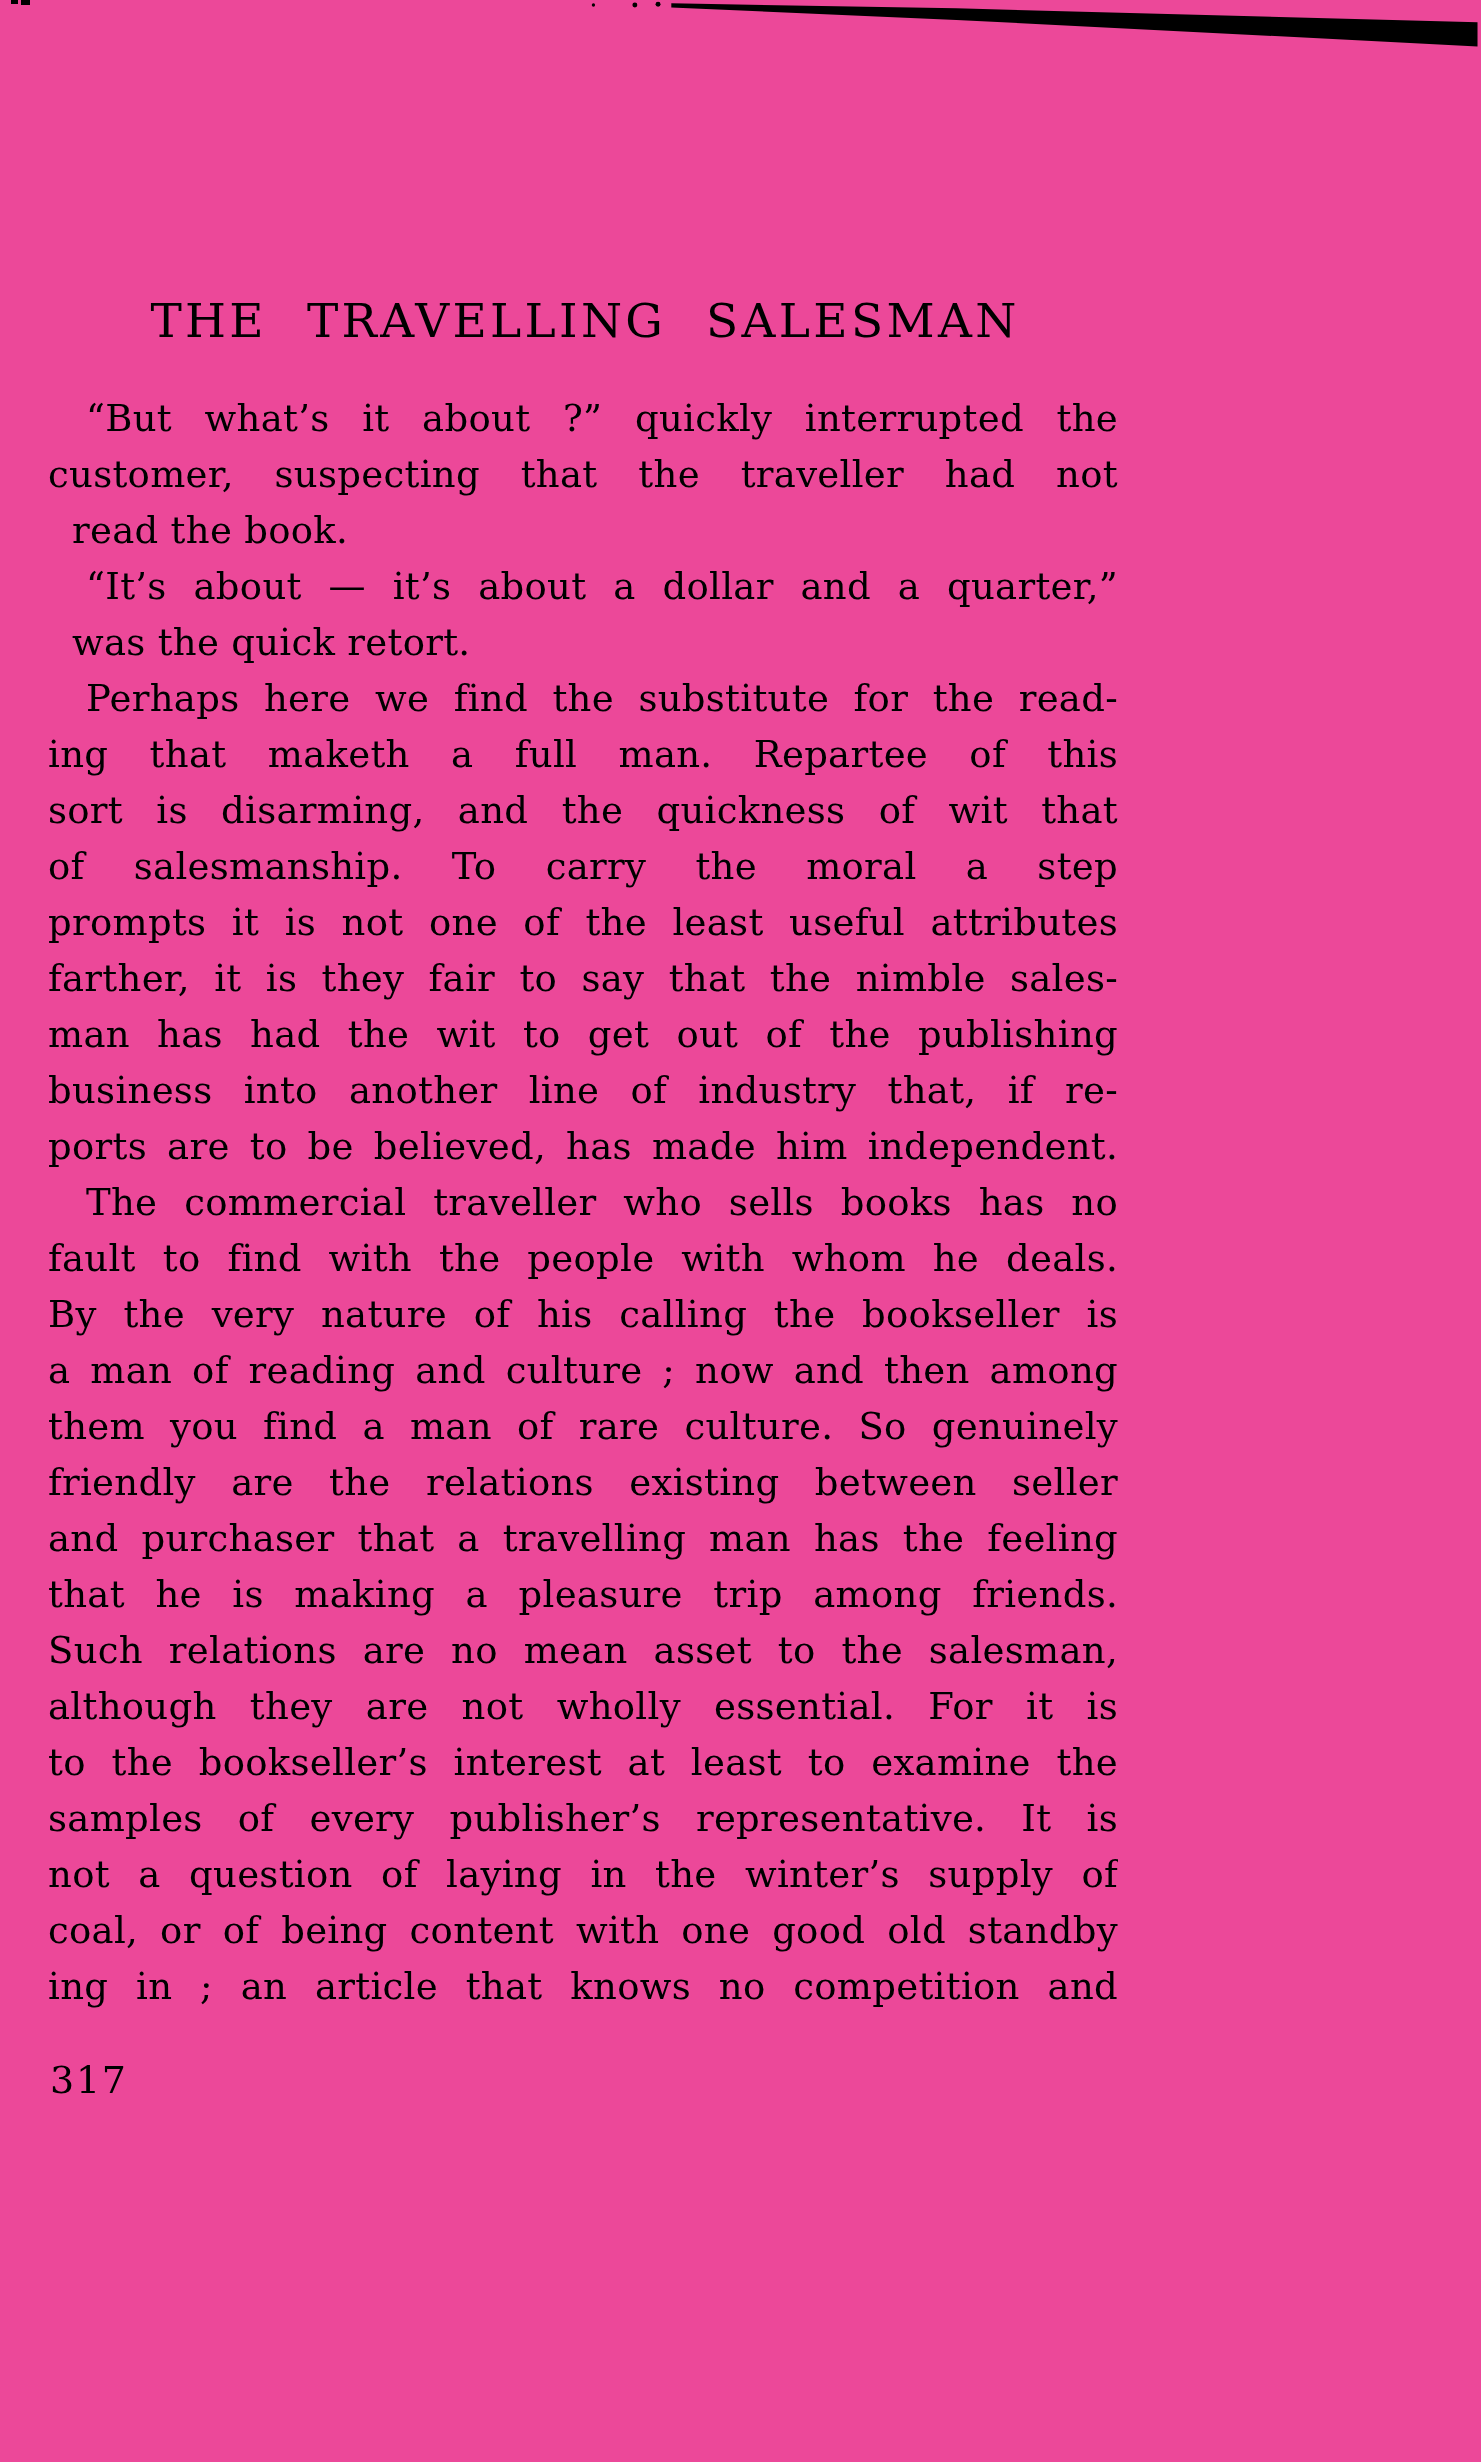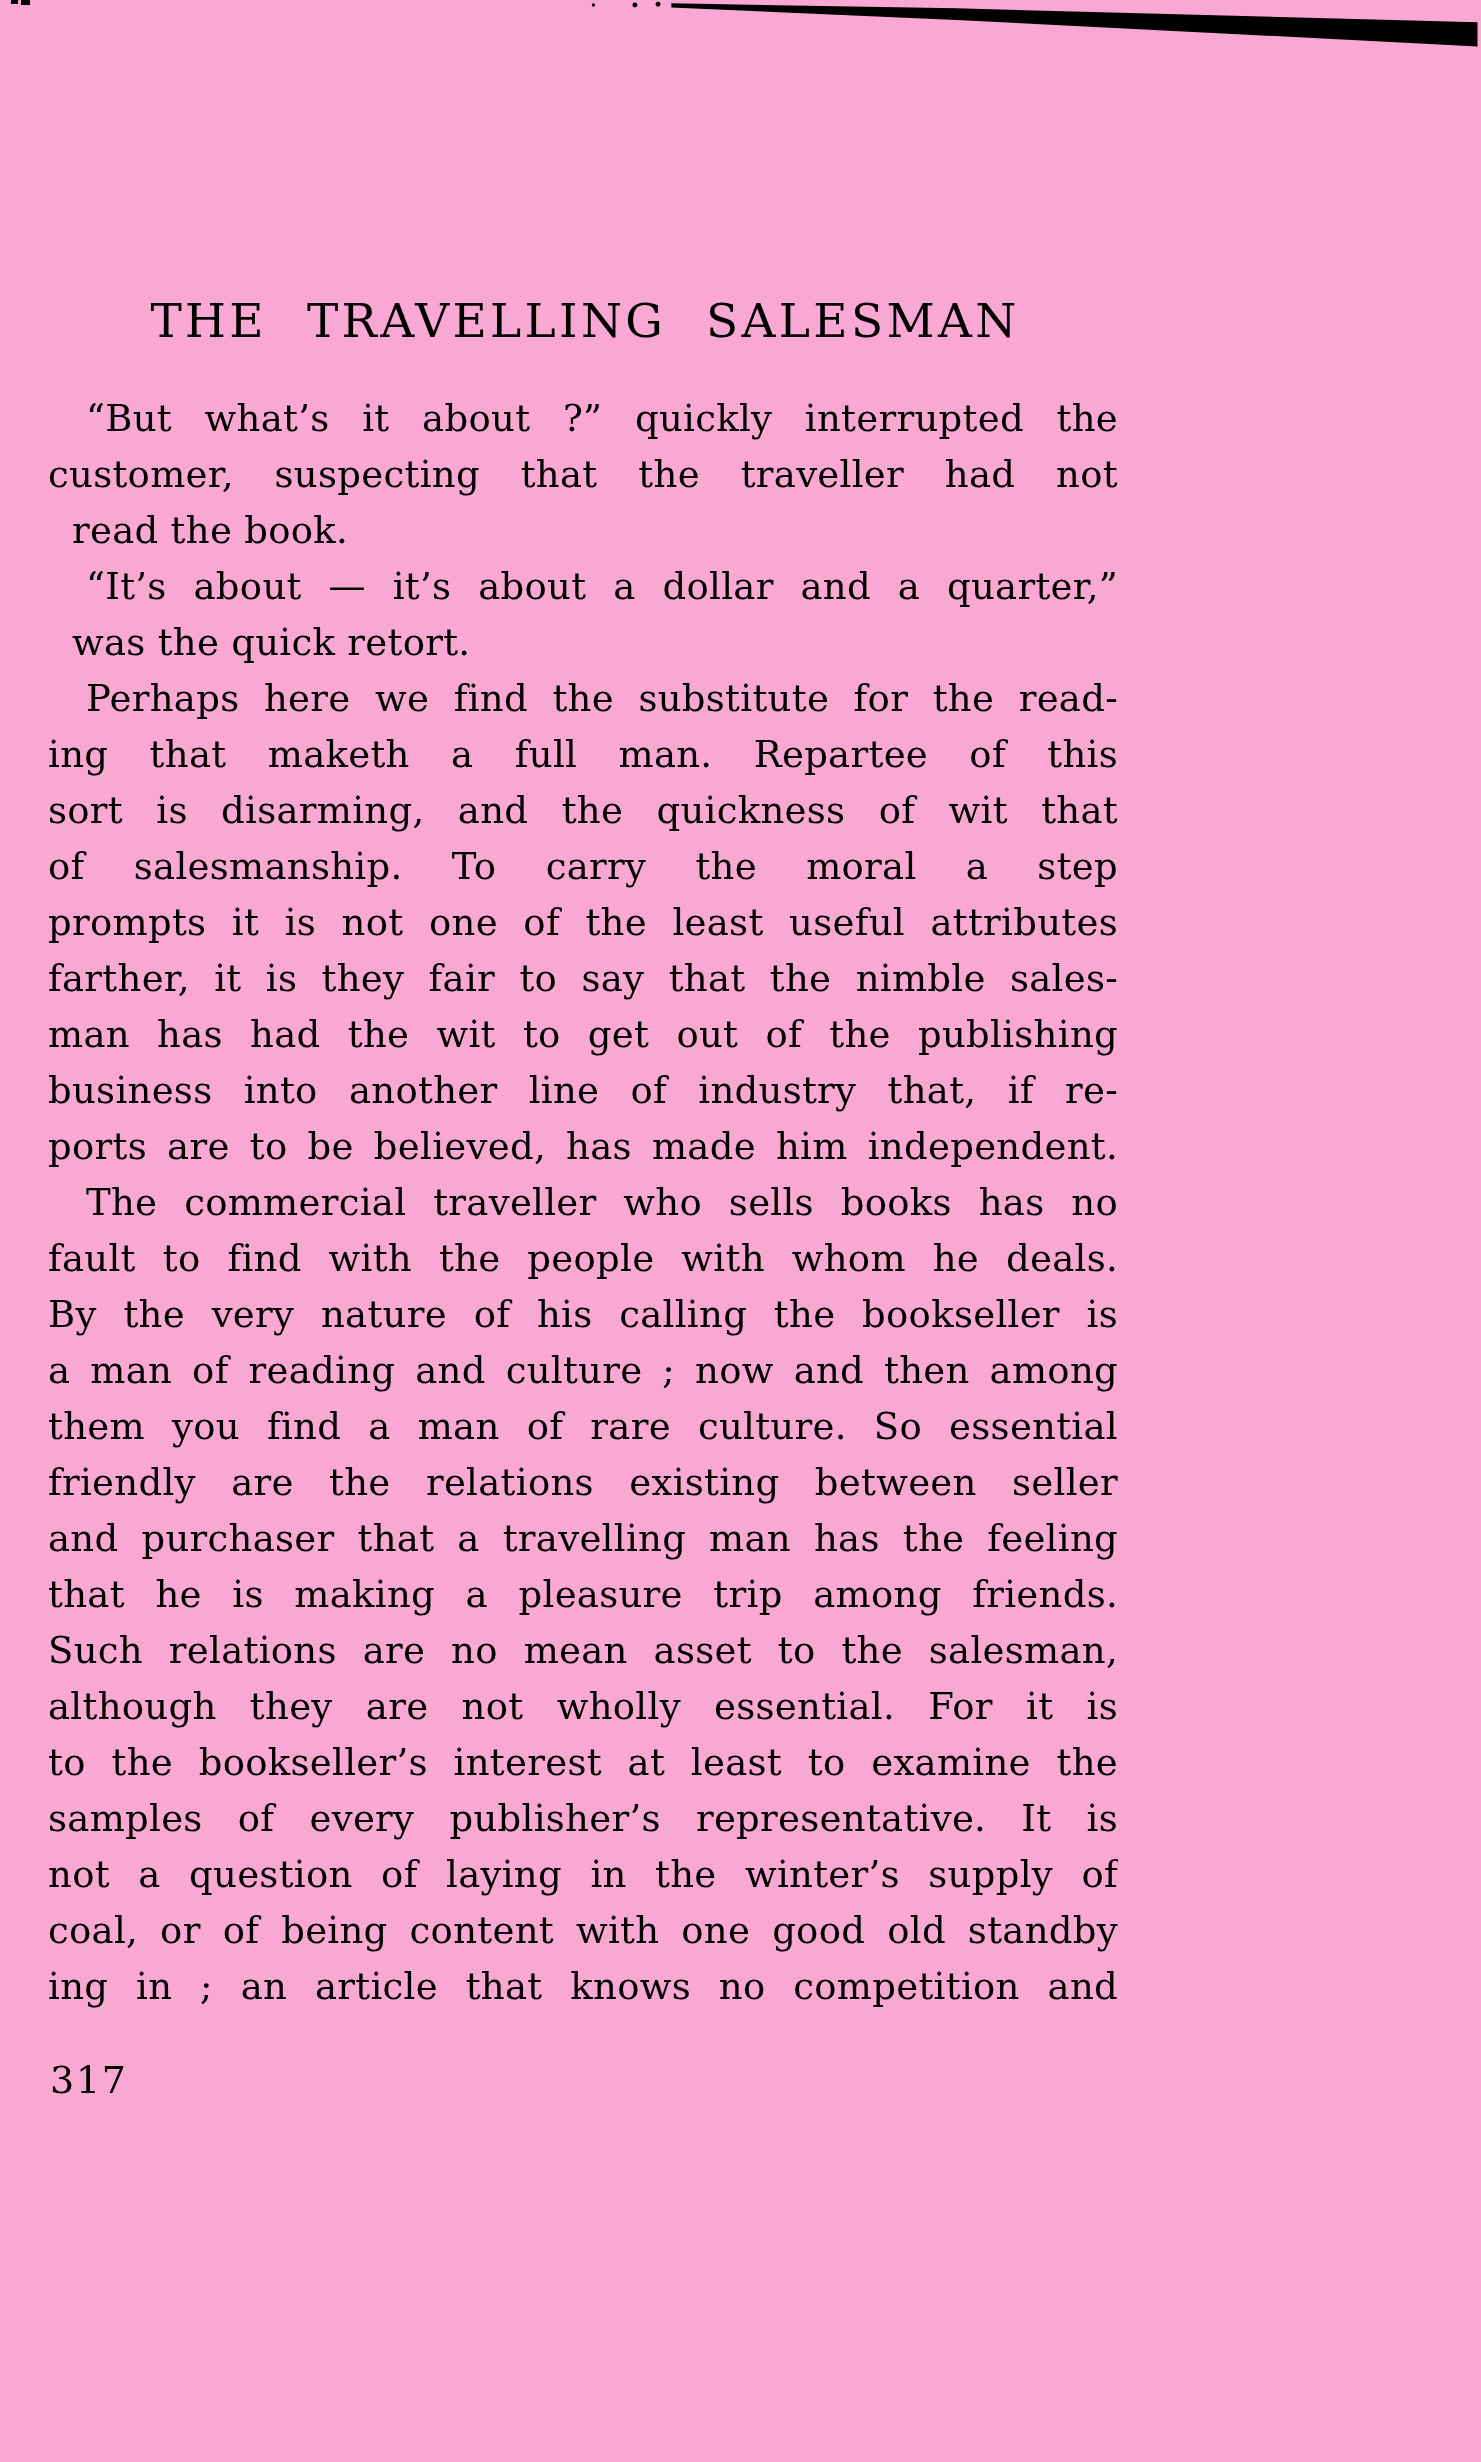--- a/index.html
+++ b/index.html
@@ -4,21 +4,21 @@
 <style>
   html, body {
     margin: 0;
     padding: 0;
     background: #ffffff;
   }
   #page {
     position: relative;
     width: 1481px;
     height: 2462px;
-    background: #f9a8d4;
+    background: #ec4899;
     color: #000000;
     font-family: "DejaVu Serif", serif;
     overflow: hidden;
   }
   .scan-mark {
     position: absolute;
     background: #000;
   }
   #wedge-svg {
     position: absolute;
@@ -99,21 +99,21 @@
     <div class="line">of salesmanship.  To carry the moral a step</div>
     <div class="line">prompts it is not one of the least useful attributes</div>
     <div class="line">farther, it is they fair to say that the nimble sales-</div>
     <div class="line">man has had the wit to get out of the publishing</div>
     <div class="line">business into another line of industry that, if re-</div>
     <div class="line">ports are to be believed, has made him independent.</div>
     <div class="line ind">The commercial traveller who sells books has no</div>
     <div class="line">fault to find with the people with whom he deals.</div>
     <div class="line">By the very nature of his calling the bookseller is</div>
     <div class="line">a man of reading and culture ;  now and then among</div>
-    <div class="line">them you find a man of rare culture.  So essential</div>
+    <div class="line">them you find a man of rare culture.  So genuinely</div>
     <div class="line">friendly are the relations existing between seller</div>
     <div class="line">and purchaser that a travelling man has the feeling</div>
     <div class="line">that he is making a pleasure trip among friends.</div>
     <div class="line">Such relations are no mean asset to the salesman,</div>
     <div class="line">although they are not wholly essential.  For it is</div>
     <div class="line">to the bookseller’s interest at least to examine the</div>
     <div class="line">samples of every publisher’s representative.  It is</div>
     <div class="line">not a question of laying in the winter’s supply of</div>
     <div class="line">coal, or of being content with one good old standby</div>
     <div class="line">ing in ;  an article that knows no competition and</div>

